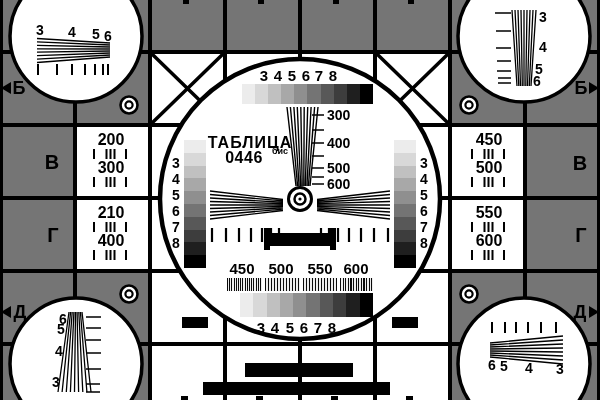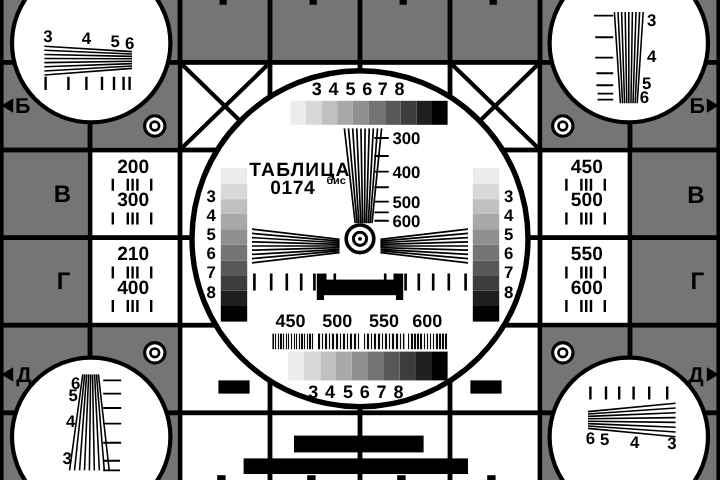--- a/index.html
+++ b/index.html
@@ -193,21 +193,21 @@
       <div style="flex: 1 1 0%; background: rgb(31, 31, 31);"></div>
       <div style="flex: 1 1 0%; background: rgb(0, 0, 0);"></div>
     </div>
 
 <div class="burst b1" style="left:227px;top:278px;width:35px"></div>
 <div class="burst b2" style="left:265px;top:278px;width:35px"></div>
 <div class="burst b3" style="left:303px;top:278px;width:34px"></div>
 <div class="burst b4" style="left:340px;top:278px;width:33px"></div>
 
 <div class="lbl" style="left:250px;top:143px;font-size:16px;letter-spacing:1px">ТАБЛИЦА</div>
-<div class="lbl" style="left:244px;top:158px;font-size:16px;letter-spacing:.5px">0174</div>
+<div class="lbl" style="left:244px;top:158px;font-size:16px;letter-spacing:.5px">0446</div>
 <div class="lbl la" style="left:272px;top:151px;font-size:9px">бис</div>
 
 <div class="lbl" style="left:264px;top:75px;font-size:15px">3</div>
 <div class="lbl" style="left:278px;top:75px;font-size:15px">4</div>
 <div class="lbl" style="left:292px;top:75px;font-size:15px">5</div>
 <div class="lbl" style="left:306px;top:75px;font-size:15px">6</div>
 <div class="lbl" style="left:319px;top:75px;font-size:15px">7</div>
 <div class="lbl" style="left:333px;top:75px;font-size:15px">8</div>
 
 <div class="lbl la" style="left:327px;top:115px;font-size:14px">300</div>

